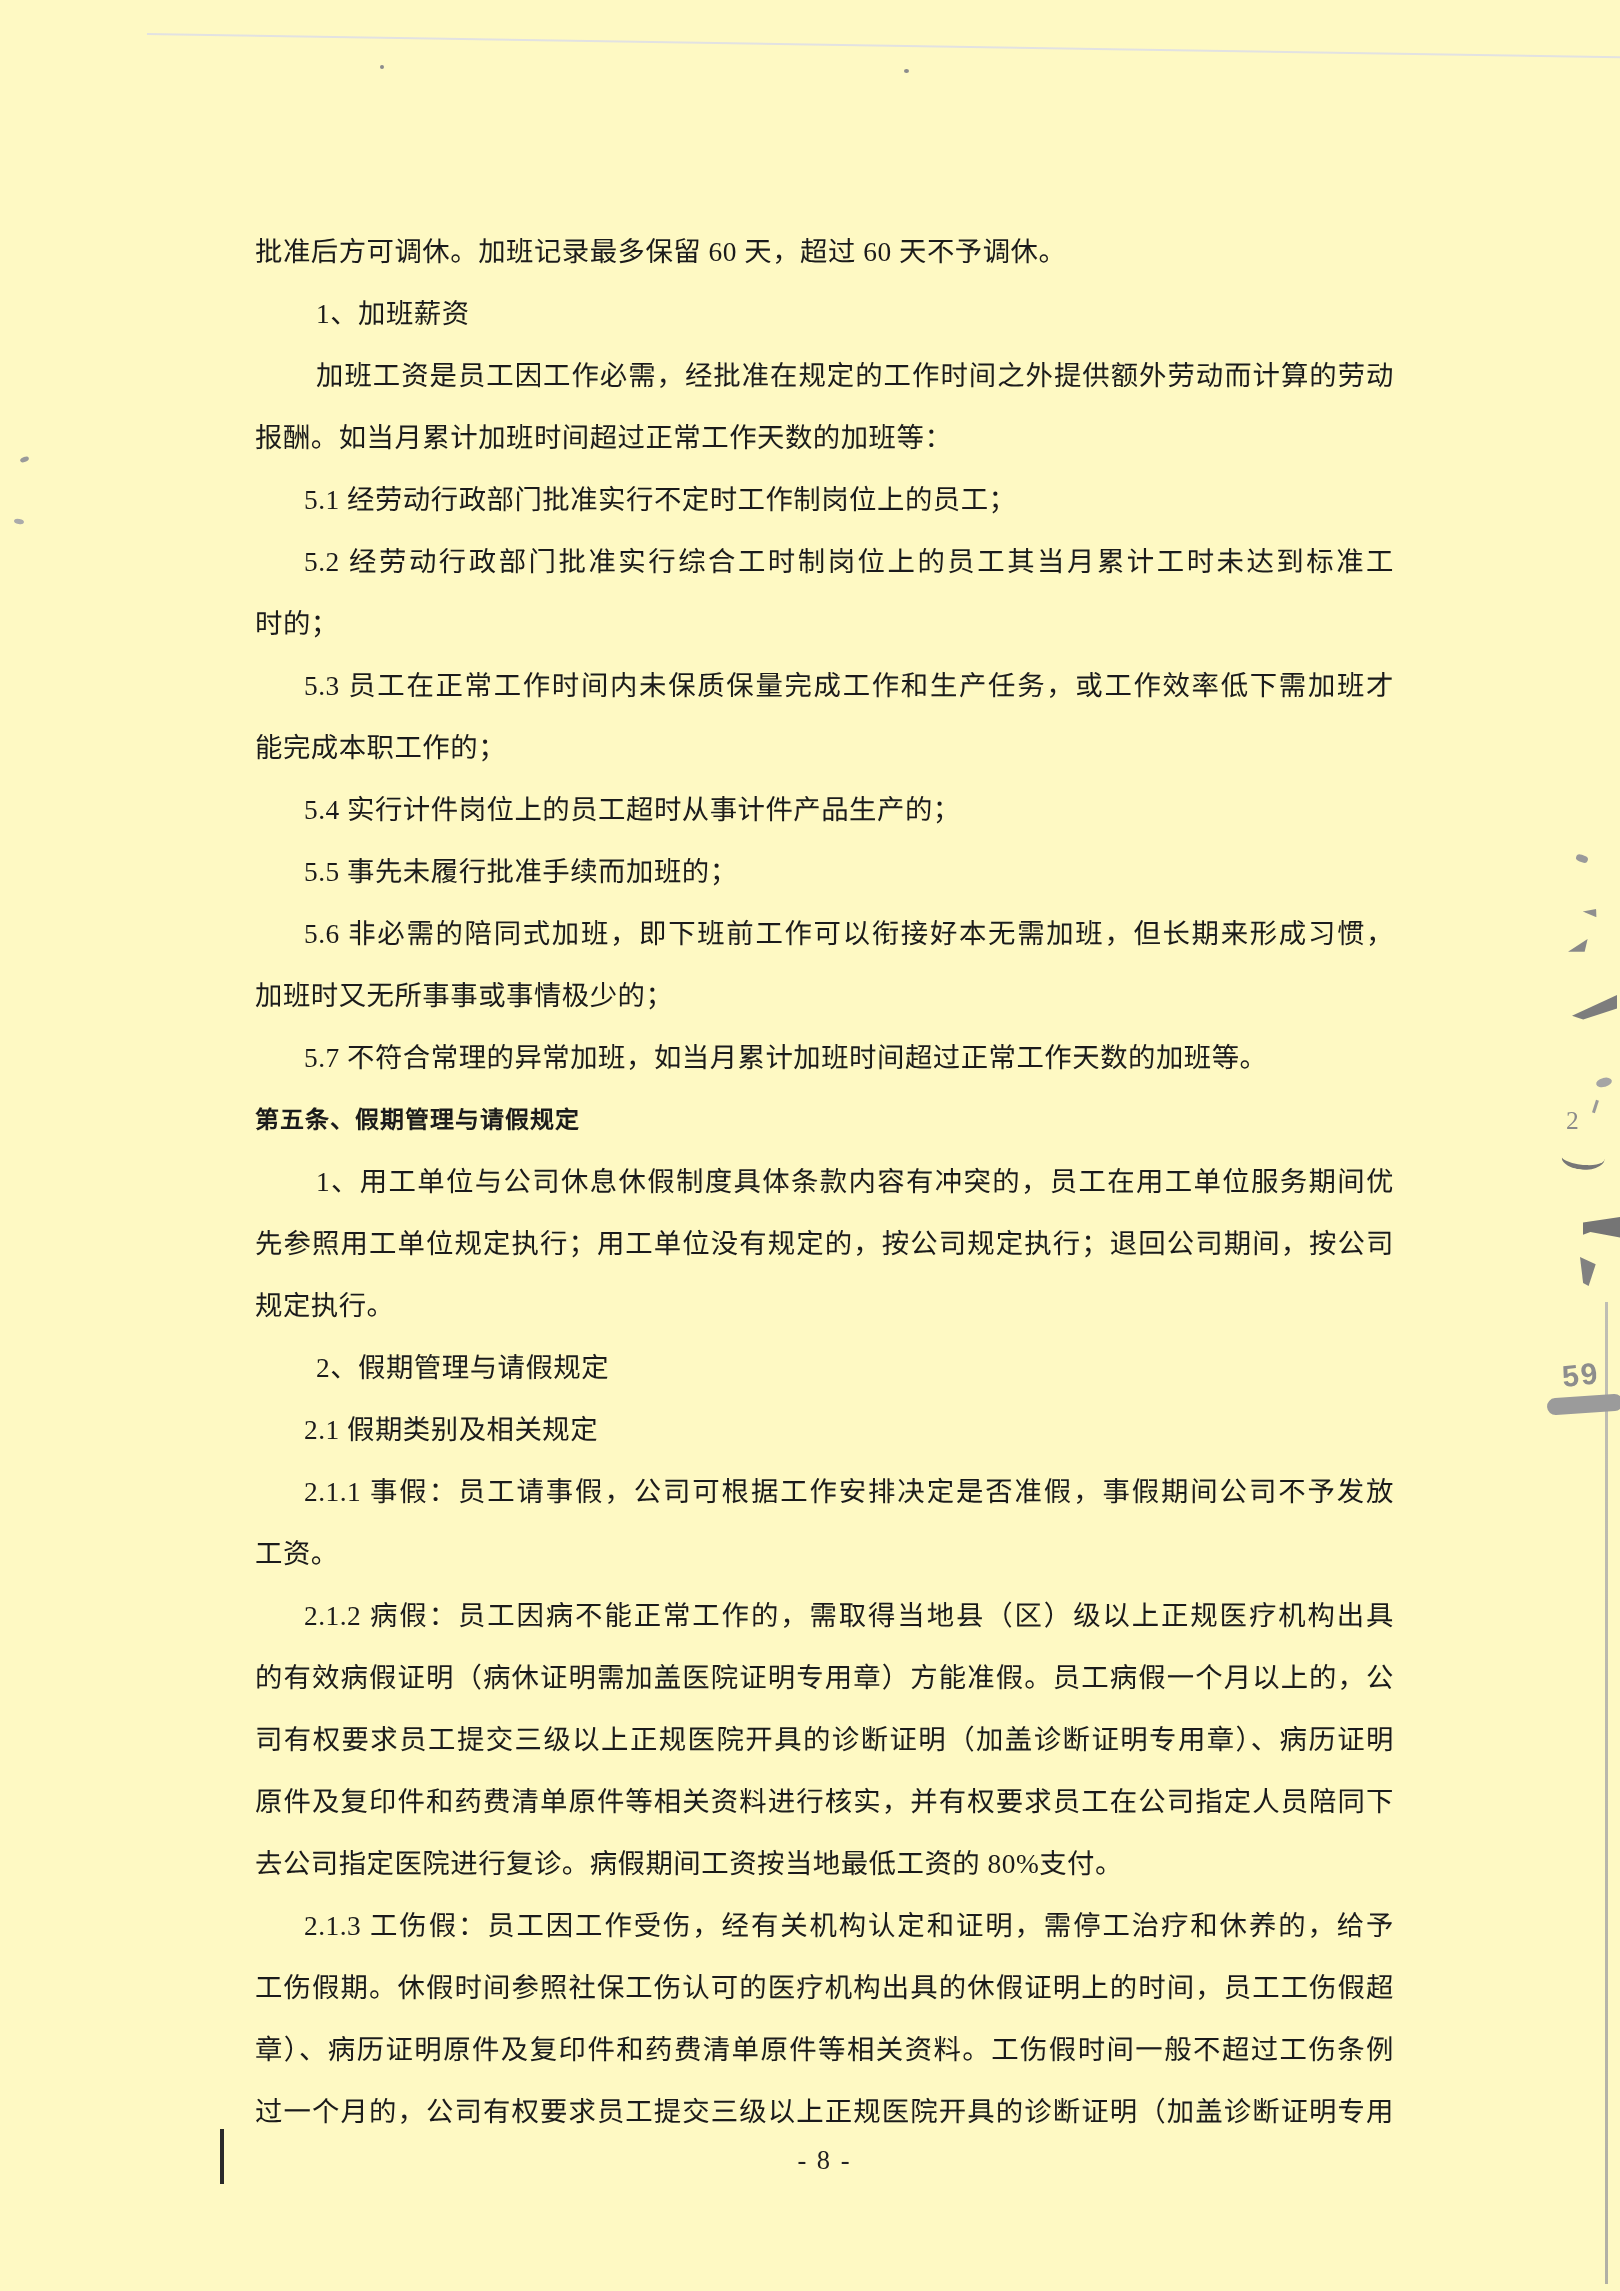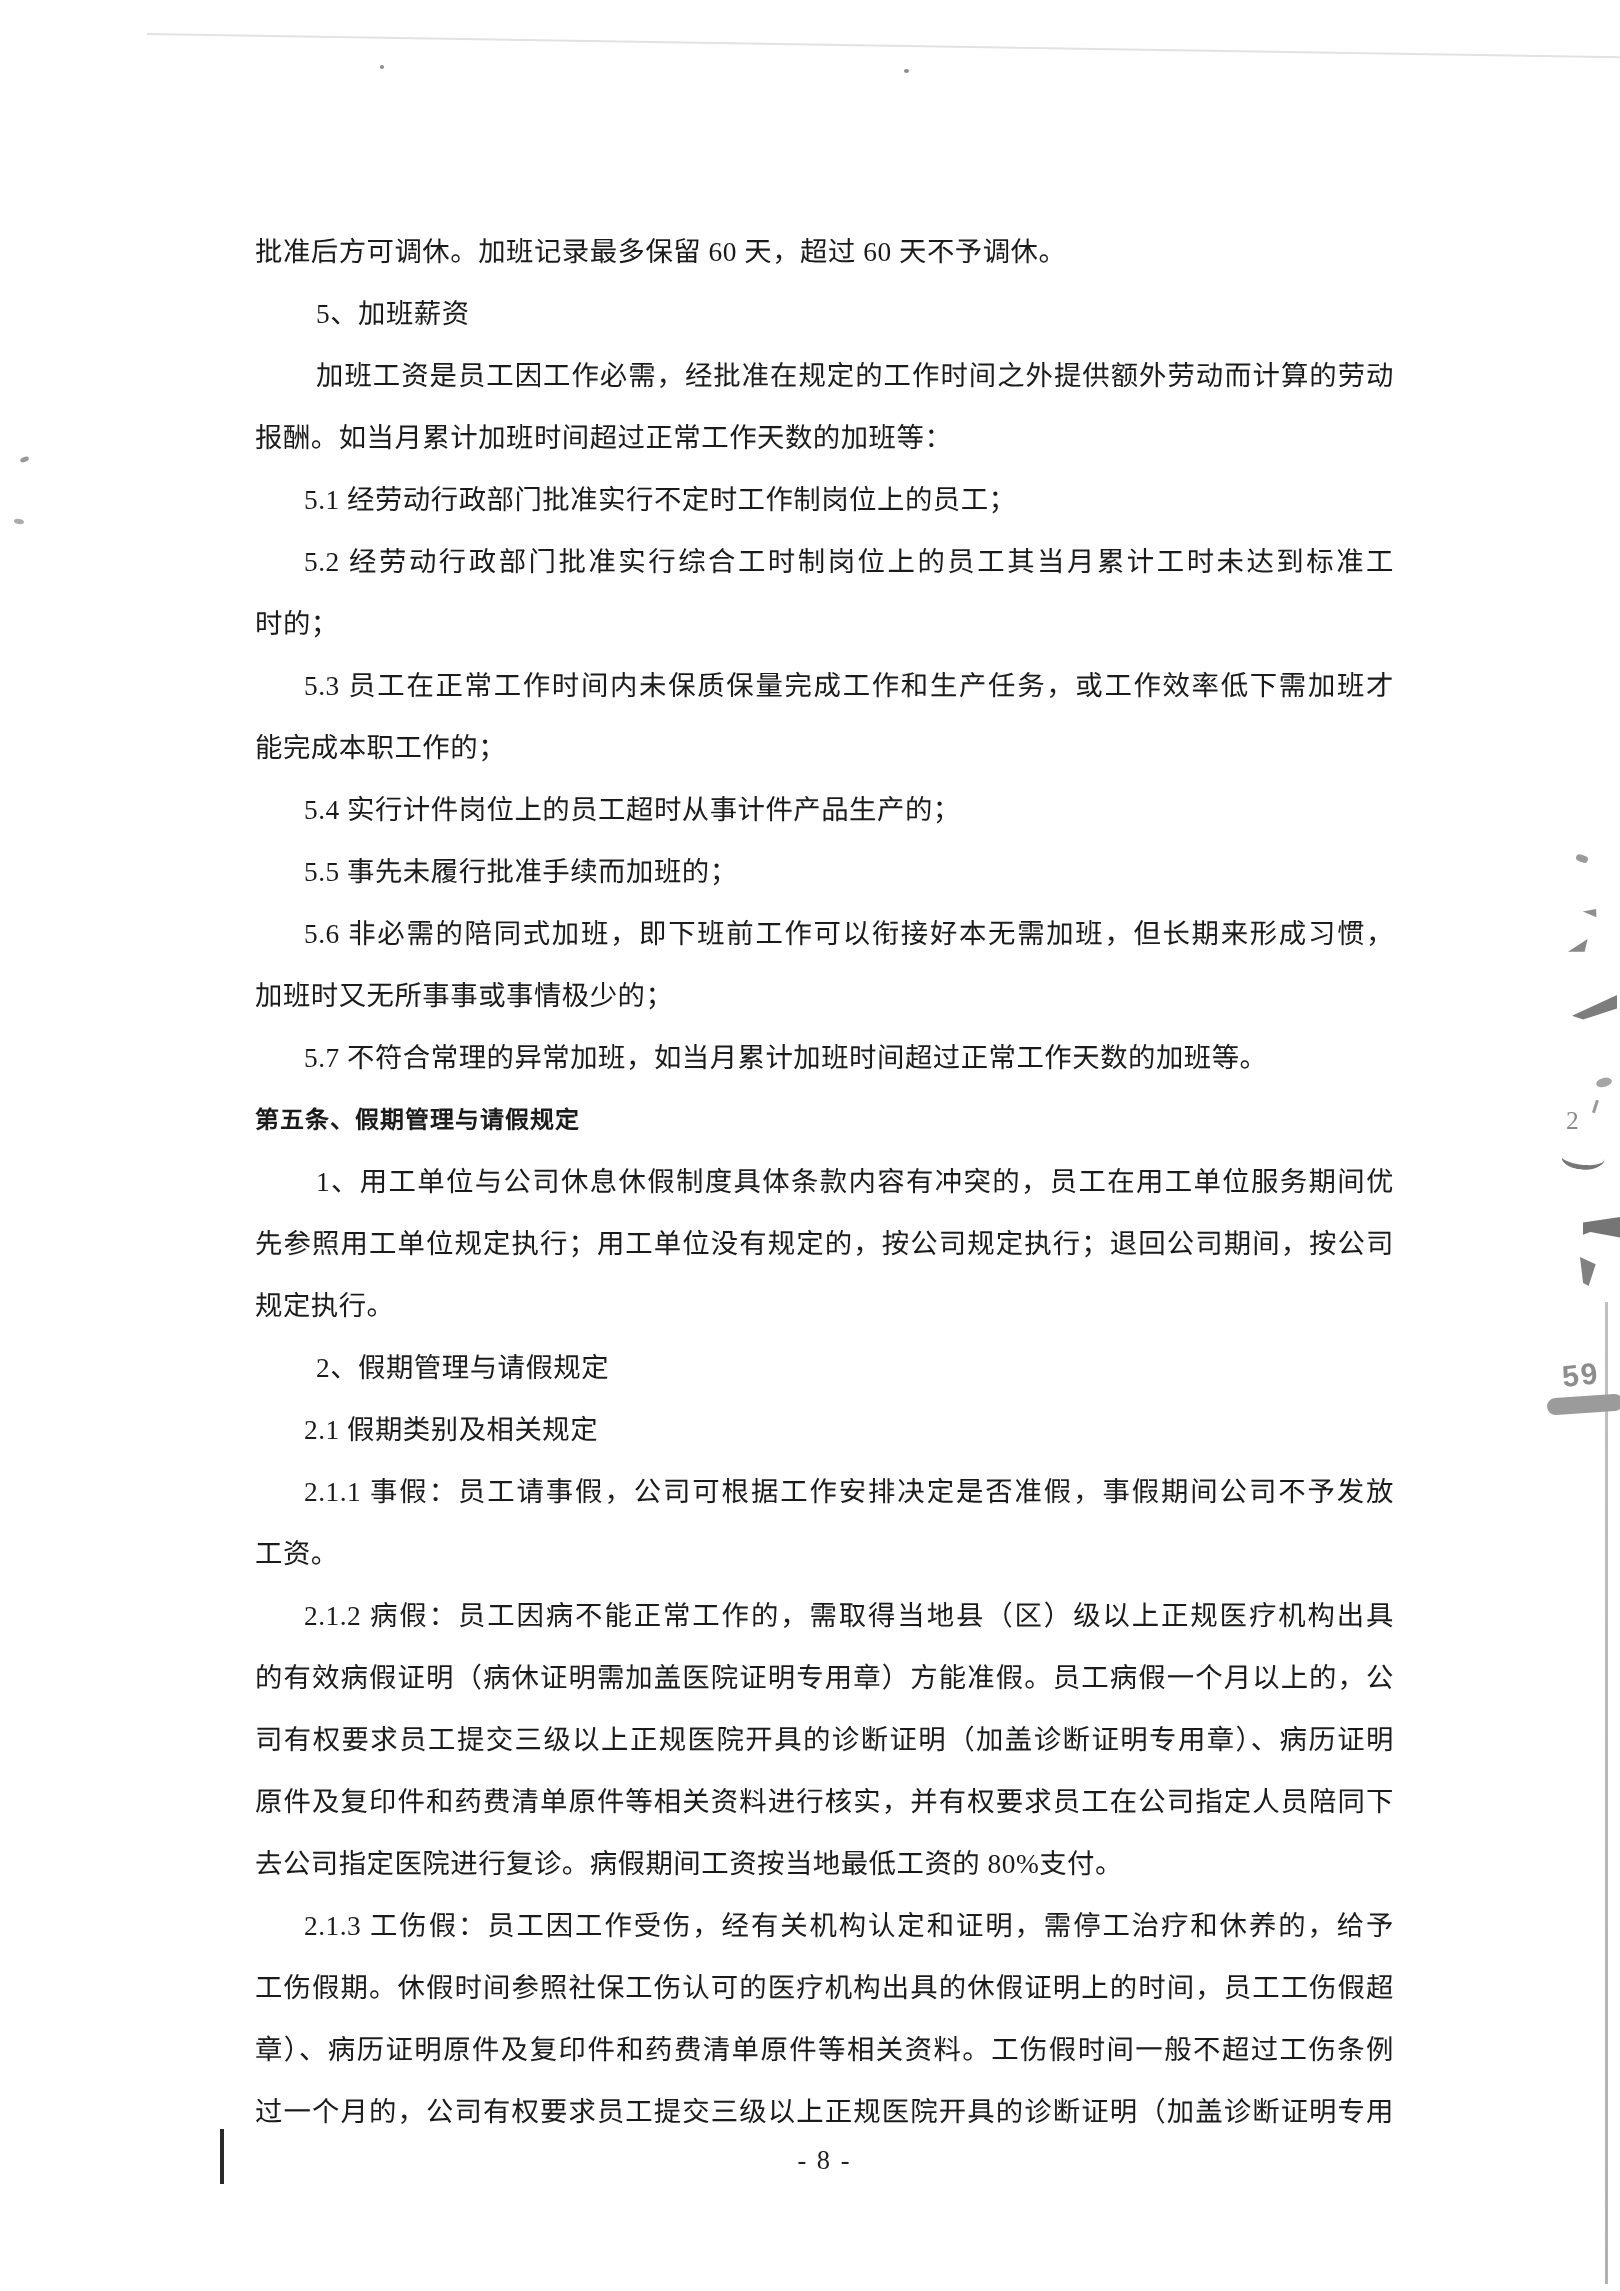--- a/index.html
+++ b/index.html
@@ -1,20 +1,20 @@
 <!DOCTYPE html>
 <html lang="zh-CN"><head>
 <meta charset="utf-8">
 <style>
   html,body{margin:0;padding:0;background:#e9e9e7;}
   .page{
     position:relative;
     width:1620px;height:2292px;
     margin:0 auto;
-    background:#ffffff;
+    background:#fef9c3;
     overflow:hidden;
     font-family:"Liberation Serif","DejaVu Serif",serif;
     color:#1b1b1b;
   }
   
   .top-edge{position:absolute;left:147px;top:33px;width:1475px;height:2px;
     background:#e2e2e2;transform:rotate(0.9deg);transform-origin:left top;}
   
   .doc{position:absolute;left:255px;top:221px;width:1139px;}
   .line{
@@ -55,21 +55,21 @@
 </style>
 </head>
 <body>
 
 <div class="page">
 
   <div class="top-edge"></div>
 
   <div class="doc" id="doc-lines">
       <div class="line ind0">批准后方可调休。加班记录最多保留 60 天，超过 60 天不予调休。</div>
-      <div class="line ind2">5、加班薪资</div>
+      <div class="line ind2">1、加班薪资</div>
       <div class="line ind2 j">加班工资是员工因工作必需，经批准在规定的工作时间之外提供额外劳动而计算的劳动</div>
       <div class="line ind0">报酬。如当月累计加班时间超过正常工作天数的加班等：</div>
       <div class="line ind1">5.1 经劳动行政部门批准实行不定时工作制岗位上的员工；</div>
       <div class="line ind1 j">5.2 经劳动行政部门批准实行综合工时制岗位上的员工其当月累计工时未达到标准工</div>
       <div class="line ind0">时的；</div>
       <div class="line ind1 j">5.3 员工在正常工作时间内未保质保量完成工作和生产任务，或工作效率低下需加班才</div>
       <div class="line ind0">能完成本职工作的；</div>
       <div class="line ind1">5.4 实行计件岗位上的员工超时从事计件产品生产的；</div>
       <div class="line ind1">5.5 事先未履行批准手续而加班的；</div>
       <div class="line ind1 j">5.6 非必需的陪同式加班，即下班前工作可以衔接好本无需加班，但长期来形成习惯，</div>

